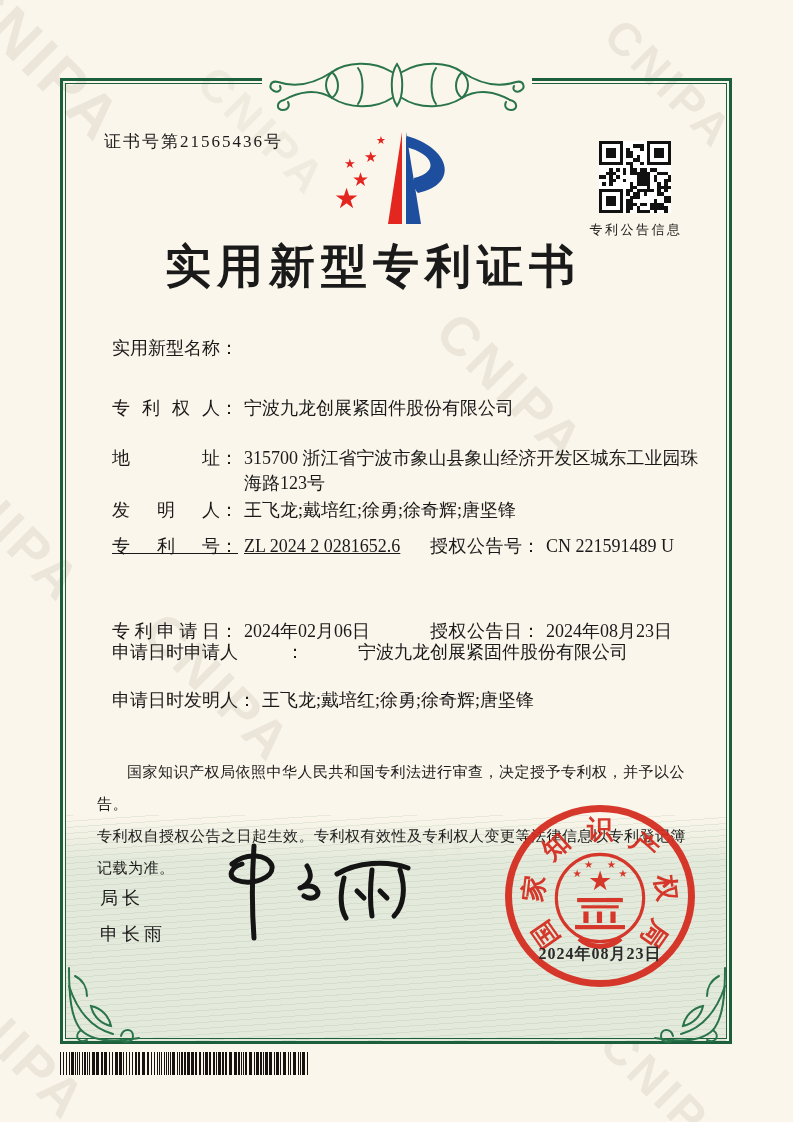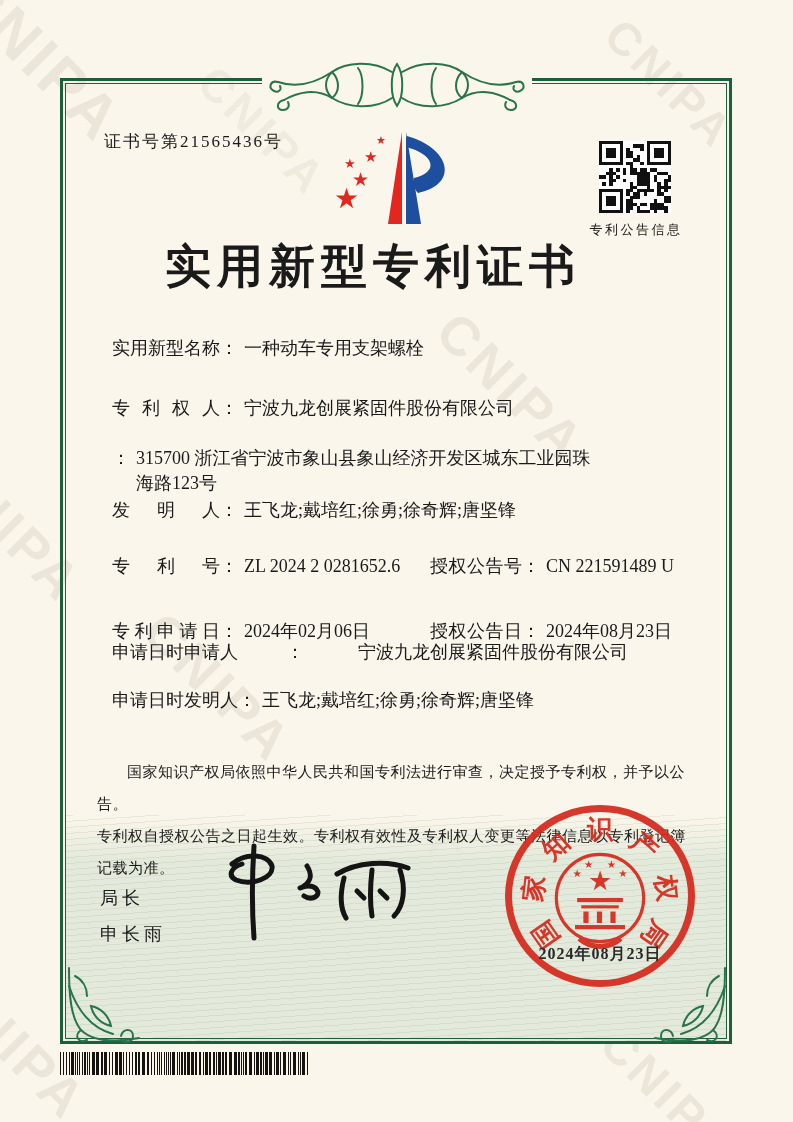--- a/index.html
+++ b/index.html
@@ -38,21 +38,21 @@
   .title{position:absolute;left:0;width:746px;top:236px;text-align:center;
     font-size:46px;font-weight:bold;letter-spacing:6px;}
   
   .fields{position:absolute;left:112px;top:330px;width:590px;font-size:18px;}
   .frow{position:absolute;left:0;width:100%;display:flex;line-height:25px;}
   .flabel{display:inline-block;width:108px;text-align:justify;text-align-last:justify;flex:0 0 108px;}
   .flabel.wl{width:126px;flex:0 0 126px;text-align-last:auto;}
   .colon{margin:0 6px 0 0;}
   .fvalue{flex:1;}
   .r-name{top:6px;} .r-patentee{top:66px;} .r-address{top:116px;}
-  .r-inventors{top:168px;} .r-nos{top:224px;} .r-dates{top:264px;}
+  .r-inventors{top:168px;} .r-nos{top:204px;text-decoration:underline;} .r-dates{top:264px;}
   .r-app{top:310px;gap:48px;} .r-inv2{top:358px;}
   .addr .fvalue{max-width:462px;}
   .col-right{position:absolute;left:318px;top:0;display:flex;line-height:25px;}
   .col-right .flabel{width:92px;flex:0 0 92px;}
   .two-col{position:relative;}
   
   .statement{position:absolute;left:97px;top:756px;width:600px;font-size:15px;
     line-height:32px;letter-spacing:.5px;}
   .statement .l1{text-indent:2em;}
   
@@ -300,28 +300,28 @@
     </svg>
   </div>
   <div class="qr-caption">专利公告信息</div>
 
   <div class="title">实用新型专利证书</div>
 
   <div class="fields">
     <div class="frow r-name">
       <span class="flabel">实用新型名称</span>
         <span class="colon">：</span>
-      <span class="fvalue">一种动车专用支架螺栓</span>
     </div>
     <div class="frow r-patentee">
       <span class="flabel">专利权人</span>
         <span class="colon">：</span>
       <span class="fvalue">宁波九龙创展紧固件股份有限公司</span>
     </div>
     <div class="frow r-address addr">
+      <span class="flabel">地址</span>
         <span class="colon">：</span>
       <span class="fvalue">315700 浙江省宁波市象山县象山经济开发区城东工业园珠海路123号</span>
     </div>
     <div class="frow r-inventors">
       <span class="flabel">发明人</span>
         <span class="colon">：</span>
       <span class="fvalue">王飞龙;戴培红;徐勇;徐奇辉;唐坚锋</span>
     </div>
     <div class="frow r-nos two-col">
       <span class="flabel">专利号</span>

